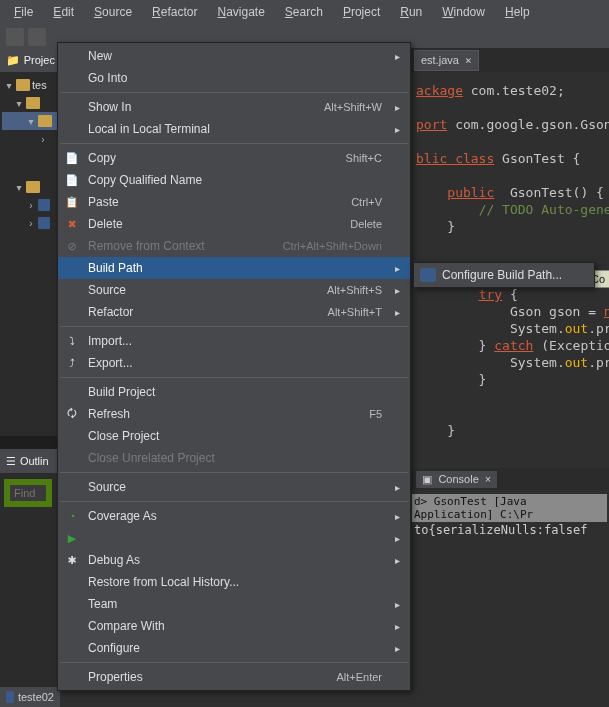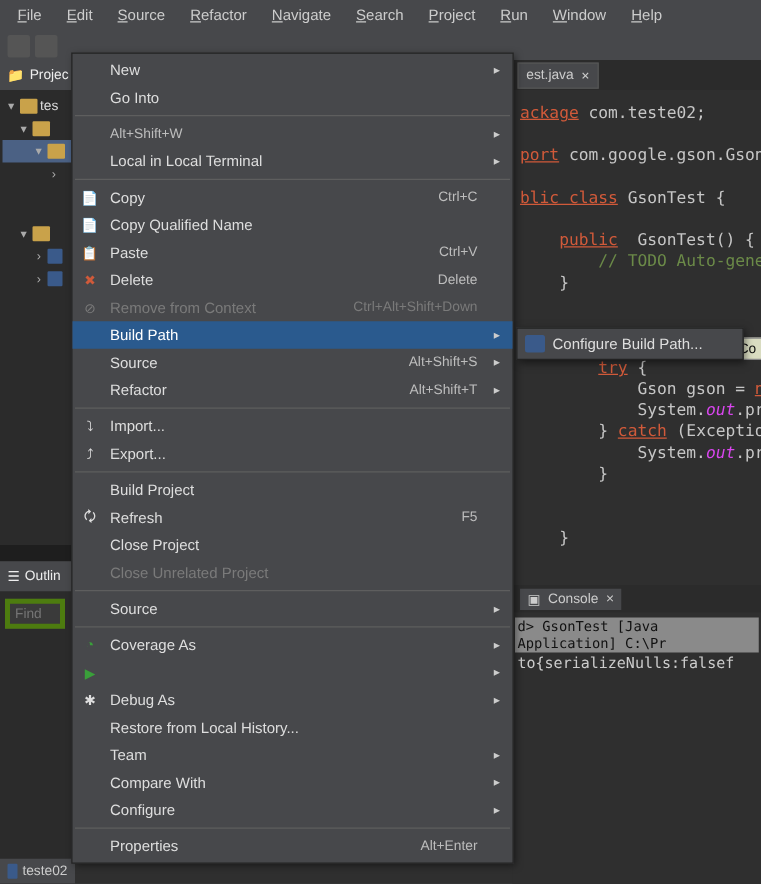--- a/index.html
+++ b/index.html
@@ -59,21 +59,21 @@
   .folder-ic { width:14px; height:12px; background:#c9a24a; border-radius:1px; display:inline-block; }
   .file-ic { width:12px; height:12px; background:#3a5a8a; border-radius:1px; display:inline-block; }
   .outline {
     margin-top:200px;
     border-top:13px solid #1e1e1e;
   }
   .find-box {
     margin:6px 4px;
     width:48px;
     background:#3a3a3a;
-    border:4px solid #4d7c0f;
+    border:6px solid #4d7c0f;
     color:#aaa;
     font-size:11px;
     padding:2px 4px;
   }
   .bottom-file-tab {
     position:absolute;
     left:0; bottom:0; height:20px;
     background:#47484b;
     display:flex; align-items:center; gap:4px;
     padding:0 6px;
@@ -105,21 +105,21 @@
     font-size:13px;
     line-height:17px;
     white-space:pre;
     color:#c6c6c6;
     height:380px;
     overflow:hidden;
   }
   .kw { color:#d15a3a;text-decoration:underline; }      
   .cls { color:#c6c6c6; }
   .cm  { color:#6b8a48; }
-  .fld { color:#d946ef; font-style:italic; }
+  .fld { color:#eab308; }
   .typ { color:#c6c6c6; }
   .fn  { color:#c6c6c6; }
   
   .console-wrap {
     position:absolute; left:0; right:0; top:420px; bottom:0;
   }
   .console-tabs {
     height:22px; background:#2b2b2b;
     display:flex; align-items:center; padding-left:6px;
   }
@@ -325,32 +325,33 @@
 <div class="context-menu" id="context-menu">
     <div class="cm-row">
       <span class="lbl">New</span>
       <span class="arrow">▸</span>
     </div>
     <div class="cm-row">
       <span class="lbl">Go Into</span>
     </div>
     <div class="cm-sep"></div>
     <div class="cm-row">
+      <span class="lbl">Show In</span>
       <span class="hint">Alt+Shift+W</span>
       <span class="arrow">▸</span>
     </div>
     <div class="cm-row">
       <span class="lbl">Local in Local Terminal</span>
       <span class="arrow">▸</span>
     </div>
     <div class="cm-sep"></div>
     <div class="cm-row">
       <span class="cm-ico" style="">📄</span>
       <span class="lbl">Copy</span>
-      <span class="hint">Ctrl+C</span>
+      <span class="hint">Shift+C</span>
     </div>
     <div class="cm-row">
       <span class="cm-ico" style="">📄</span>
       <span class="lbl">Copy Qualified Name</span>
     </div>
     <div class="cm-row">
       <span class="cm-ico" style="">📋</span>
       <span class="lbl">Paste</span>
       <span class="hint">Ctrl+V</span>
     </div>

